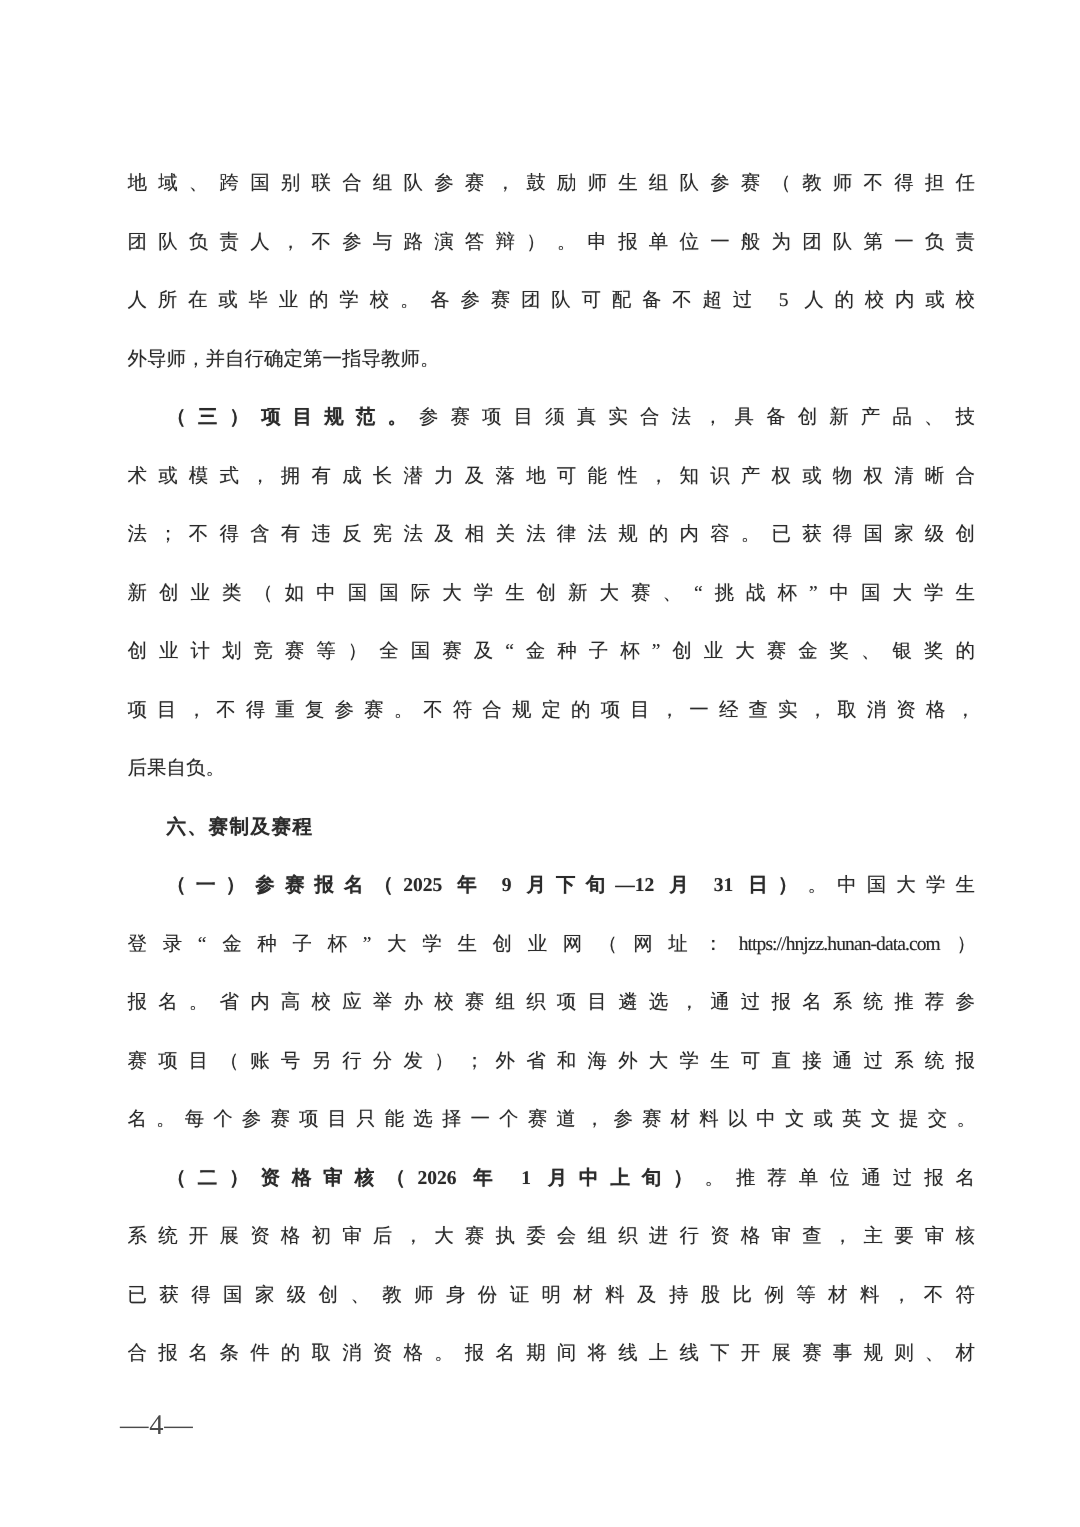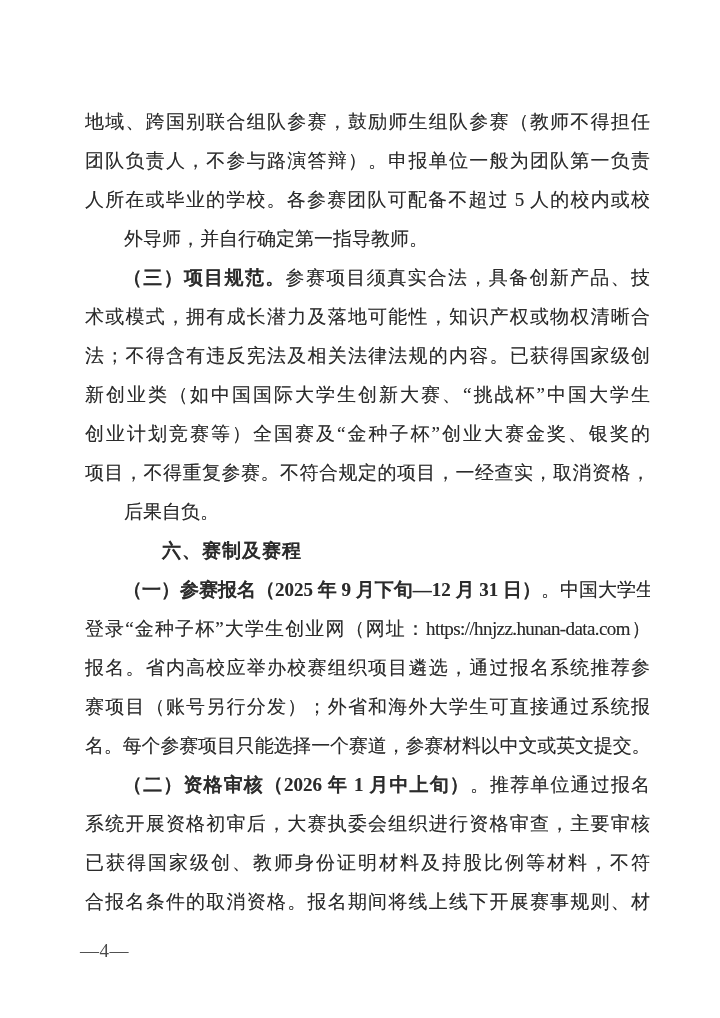--- a/index.html
+++ b/index.html
@@ -9,33 +9,33 @@
     height: 1018px;
     background: #ffffff;
     overflow: hidden;
     font-family: "Liberation Serif", "DejaVu Serif", serif;
   }
   .text-block {
     position: absolute;
     left: 85px;
     top: 102px;
     width: 565px;
-    font-size: 19px;
+    font-size: 13px;
     color: #2b2b2b;
     text-shadow: 0 0 0.6px rgba(40,40,40,0.45);
   }
   .line {
     height: 39px;
     line-height: 39px;
     white-space: nowrap;
     overflow: hidden;
     text-align: justify;
     text-align-last: justify;
   }
-  .line.last { text-align-last: left; margin-left: 39px; }
+  .line.last { text-align-last: left; }
   .line.indent { text-indent: 2em; }
   .line.tight { letter-spacing: -0.6px; }
   .seg-bold { font-weight: 700; }
   .seg-hei {
     font-family: Liberation Serif, serif;
     font-weight: 700;
     letter-spacing: 1px;
   }
   .page-number {
     position: absolute;

